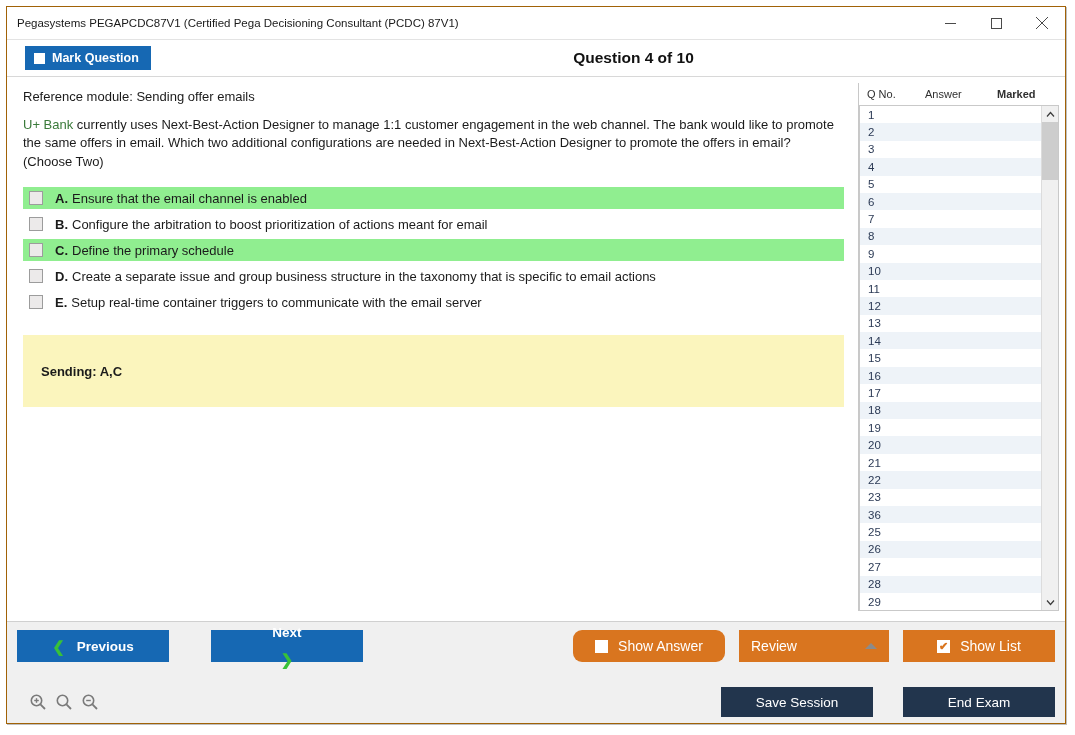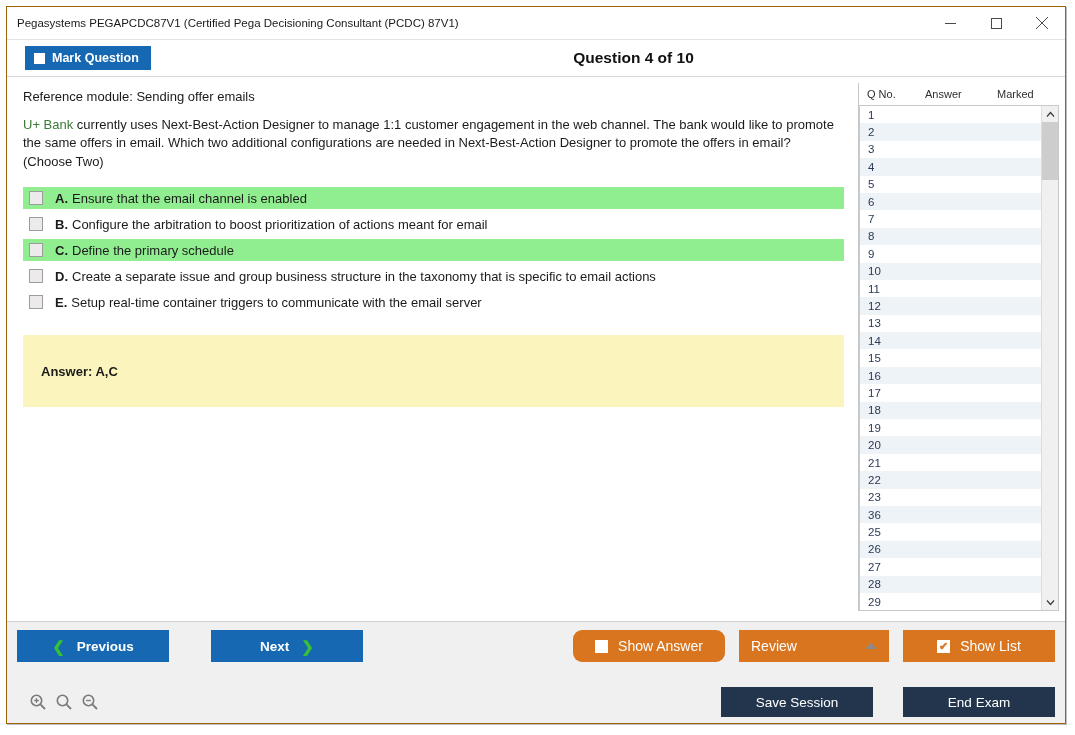--- a/index.html
+++ b/index.html
@@ -176,21 +176,21 @@
     display: flex;
     height: 22px;
     align-items: center;
     font-size: 11px;
     color: #303030;
     border-bottom: 1px solid #c9c9c9;
     background: #ffffff;
   }
   .col-qno   { width: 58px; padding-left: 8px; }
   .col-ans   { width: 72px; }
-  .col-mark  { flex: 1; }
+  .col-mark  { flex: 1; font-weight: bold; }
 
   .list-body-wrap {
     flex: 1;
     display: flex;
     min-height: 0;
     border: 1px solid #c9c9c9;
     border-top: none;
     box-sizing: border-box;
   }
   .list-rows {
@@ -260,21 +260,21 @@
     font-family: "Liberation Sans", sans-serif;
     display: flex;
     align-items: center;
     justify-content: center;
     font-size: 13.5px;
     font-weight: bold;
     color: #ffffff;
   }
   .btn-blue { background: #1668b3; height: 32px; }
   .btn-prev { width: 152px; gap: 12px; }
-  .btn-next { width: 152px; gap: 12px; margin-left: 42px; }
+  .btn-next { width: 152px; gap: 12px; margin-left: 42px; flex-direction: column; }
   .chev { color: #38c138; font-size: 15px; font-weight: bold; line-height: 1; }
 
   .btn-orange {
     background: #d9751f;
     height: 32px;
     color: #ffffff;
     font-weight: normal;
     font-size: 14px;
   }
   .btn-show-answer { width: 152px; gap: 10px; border-radius: 9px; }
@@ -385,21 +385,21 @@
           <span>Create a separate issue and group business structure in the taxonomy that is specific to email actions</span>
         </div>
         <div class="option-row">
           <span class="option-cb"></span>
           <span class="option-letter">E.</span>
           <span>Setup real-time container triggers to communicate with the email server</span>
         </div>
       </div>
 
       <div class="answer-box">
-        <span>Answer: A,C</span>
+        <span>Sending: A,C</span>
       </div>
     </div>
 
     <div class="list-pane">
       <div class="list-header">
         <div class="col-qno">Q No.</div>
         <div class="col-ans">Answer</div>
         <div class="col-mark">Marked</div>
       </div>
       <div class="list-body-wrap">

